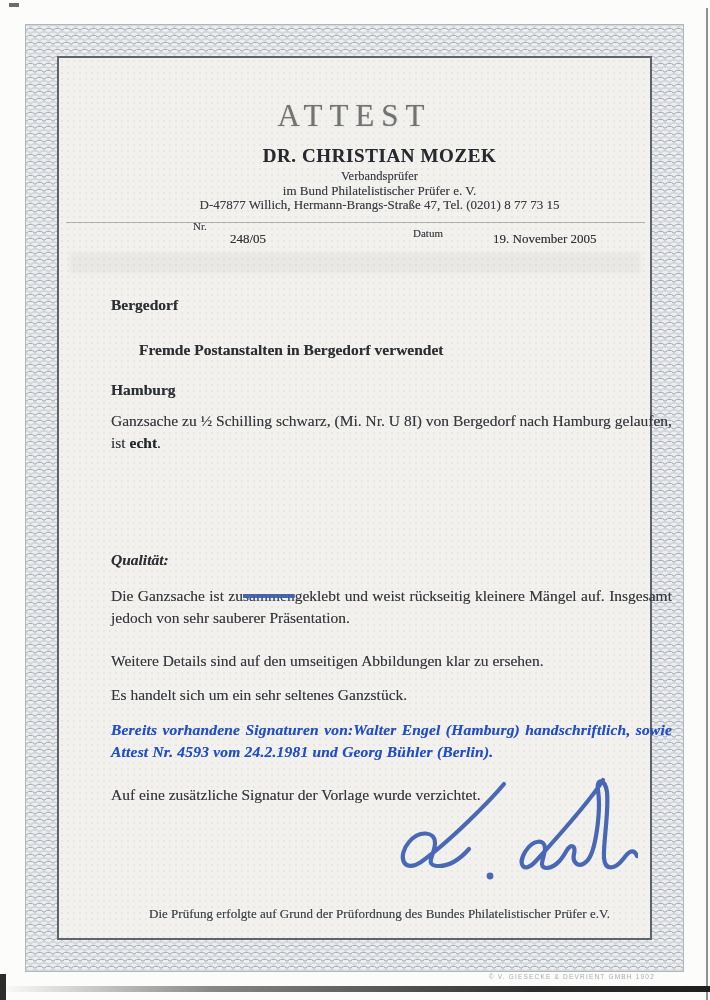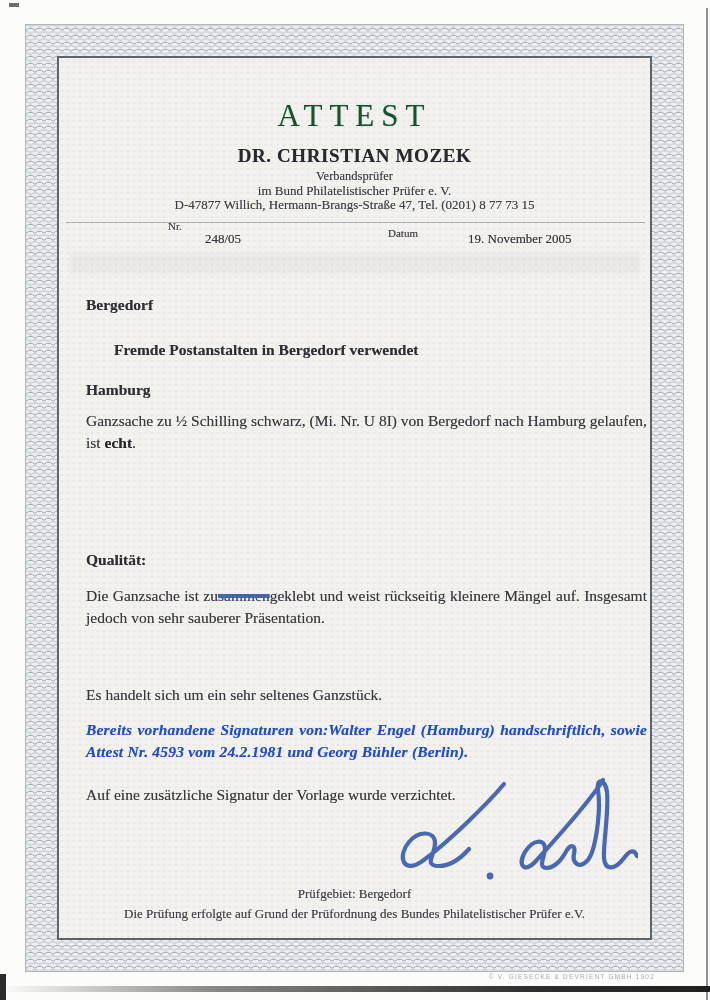--- a/index.html
+++ b/index.html
@@ -40,23 +40,23 @@
   }
   
   .scan-right{position:absolute;top:8px;right:2px;width:2px;height:992px;background:#8f9093;}
   .scan-bottom{position:absolute;left:0;top:986px;width:710px;height:6px;
     background:linear-gradient(90deg, rgba(40,40,40,0) 0%, rgba(40,40,40,.55) 30%, #2e2e2e 75%, #1f1f1f 100%);}
   .scan-corner-bl{position:absolute;left:0;top:974px;width:6px;height:26px;background:#2c2c2c;}
   .scan-tick-tl{position:absolute;left:9px;top:3px;width:10px;height:4px;background:#6a6d70;}
   
   .abs{position:absolute;z-index:3;}
   .centered{left:25px;width:659px;text-align:center;}
-  .soft{text-shadow:0 0 .5px rgba(70,70,76,.55);}
+  .soft{text-shadow:0 0 .5px rgba(70,70,76,.55);padding-left:25px;}
   .attest{
-    font-size:31px;letter-spacing:7px;color:#14532d;font-weight:400;
+    font-size:31px;letter-spacing:7px;color:#737373;font-weight:400;
     text-shadow:0 0 1px rgba(90,105,120,.5);
   }
   .examiner-name{font-size:19px;font-weight:700;color:#26292e;letter-spacing:.6px;}
   .examiner-role{font-size:12.5px;color:#3a3e44;}
   .examiner-line{font-size:13px;color:#3a3e44;}
   .divider{height:0;border-top:1.5px solid rgba(120,126,132,.55);}
   .meta-label{font-size:11px;color:#3c4046;}
   .meta-value{font-size:13px;color:#2f3237;}
   .h-bold{font-size:15.5px;font-weight:700;color:#2b2e33;}
   .para{
@@ -109,39 +109,39 @@
 
   <div class="abs h-bold soft" style="left:86px;top:296px;">Bergedorf</div>
   <div class="abs h-bold soft" style="left:86px;top:341px;margin-left:28px;">Fremde Postanstalten in Bergedorf verwendet</div>
   <div class="abs h-bold soft" style="left:86px;top:381px;">Hamburg</div>
 
   <div class="abs para soft" style="top:410px;">
     <span>Ganzsache zu ½ Schilling schwarz, (Mi. Nr. U 8I) von Bergedorf nach Hamburg gelaufen, ist </span><b>echt</b><span>.</span>
   </div>
 
 
-  <div class="abs h-bold soft" style="left:86px;top:551px;">Qualität:</div>
+  <div class="abs h-bold soft" style="left:86px;top:551px;font-style:italic;">Qualität:</div>
 
   <div class="abs para soft" style="top:585px;">
     <span>Die Ganzsache ist  zu</span><span class="struck">sammen</span><span>geklebt und weist rückseitig  kleinere Mängel auf. Insgesamt jedoch von sehr sauberer Präsentation.</span>
   </div>
 
+  <div class="abs para soft" style="top:650px;">Weitere Details sind auf den umseitigen  Abbildungen klar zu ersehen.</div>
 
   <div class="abs para soft" style="top:684px;">Es handelt sich um ein  sehr seltenes Ganzstück.</div>
 
   <div class="abs para italic-para soft" style="top:719px;">Bereits vorhandene Signaturen von:Walter Engel (Hamburg) handschriftlich, sowie Attest Nr. 4593 vom 24.2.1981 und Georg Bühler (Berlin).</div>
 
   <div class="abs para soft" style="top:784px;">Auf eine zusätzliche Signatur der Vorlage wurde verzichtet.</div>
 
   <svg class="signature-svg" width="245" height="112" viewBox="0 0 245 112">
     <g fill="none" stroke="#3b5db0" stroke-width="4.2" stroke-linecap="round" opacity="0.92">
       <path d="M111,8 C96,26 56,66 28,86 C10,98 4,80 16,66 C26,54 42,55 42,67 C42,79 30,90 46,90 C58,90 68,82 76,73"></path>
       <path d="M210,4 C198,24 162,64 142,86 C132,97 124,90 132,76 C140,63 152,63 152,72 C152,81 144,92 154,92 C164,91 170,81 174,74 C178,68 183,69 181,78 C179,87 186,93 194,85 C203,76 208,34 205,14 C203,2 212,2 214,16 C216,36 210,68 211,82 C212,95 222,94 231,82 C238,72 242,75 244,80"></path>
     </g>
     <circle cx="97" cy="100" r="3.4" fill="#3b5db0" opacity="0.92"></circle>
   </svg>
 
-  <div class="abs centered footer-line soft" style="top:886px;">Prüfgebiet: Bergedorf</div>
   <div class="abs centered footer-line soft" style="top:906px;">Die Prüfung erfolgte auf Grund der Prüfordnung des Bundes Philatelistischer Prüfer e.V.</div>
 
   <div class="print-credit">© V. GIESECKE &amp; DEVRIENT GMBH 1902</div>
 
 </div>
 
 </body></html>

